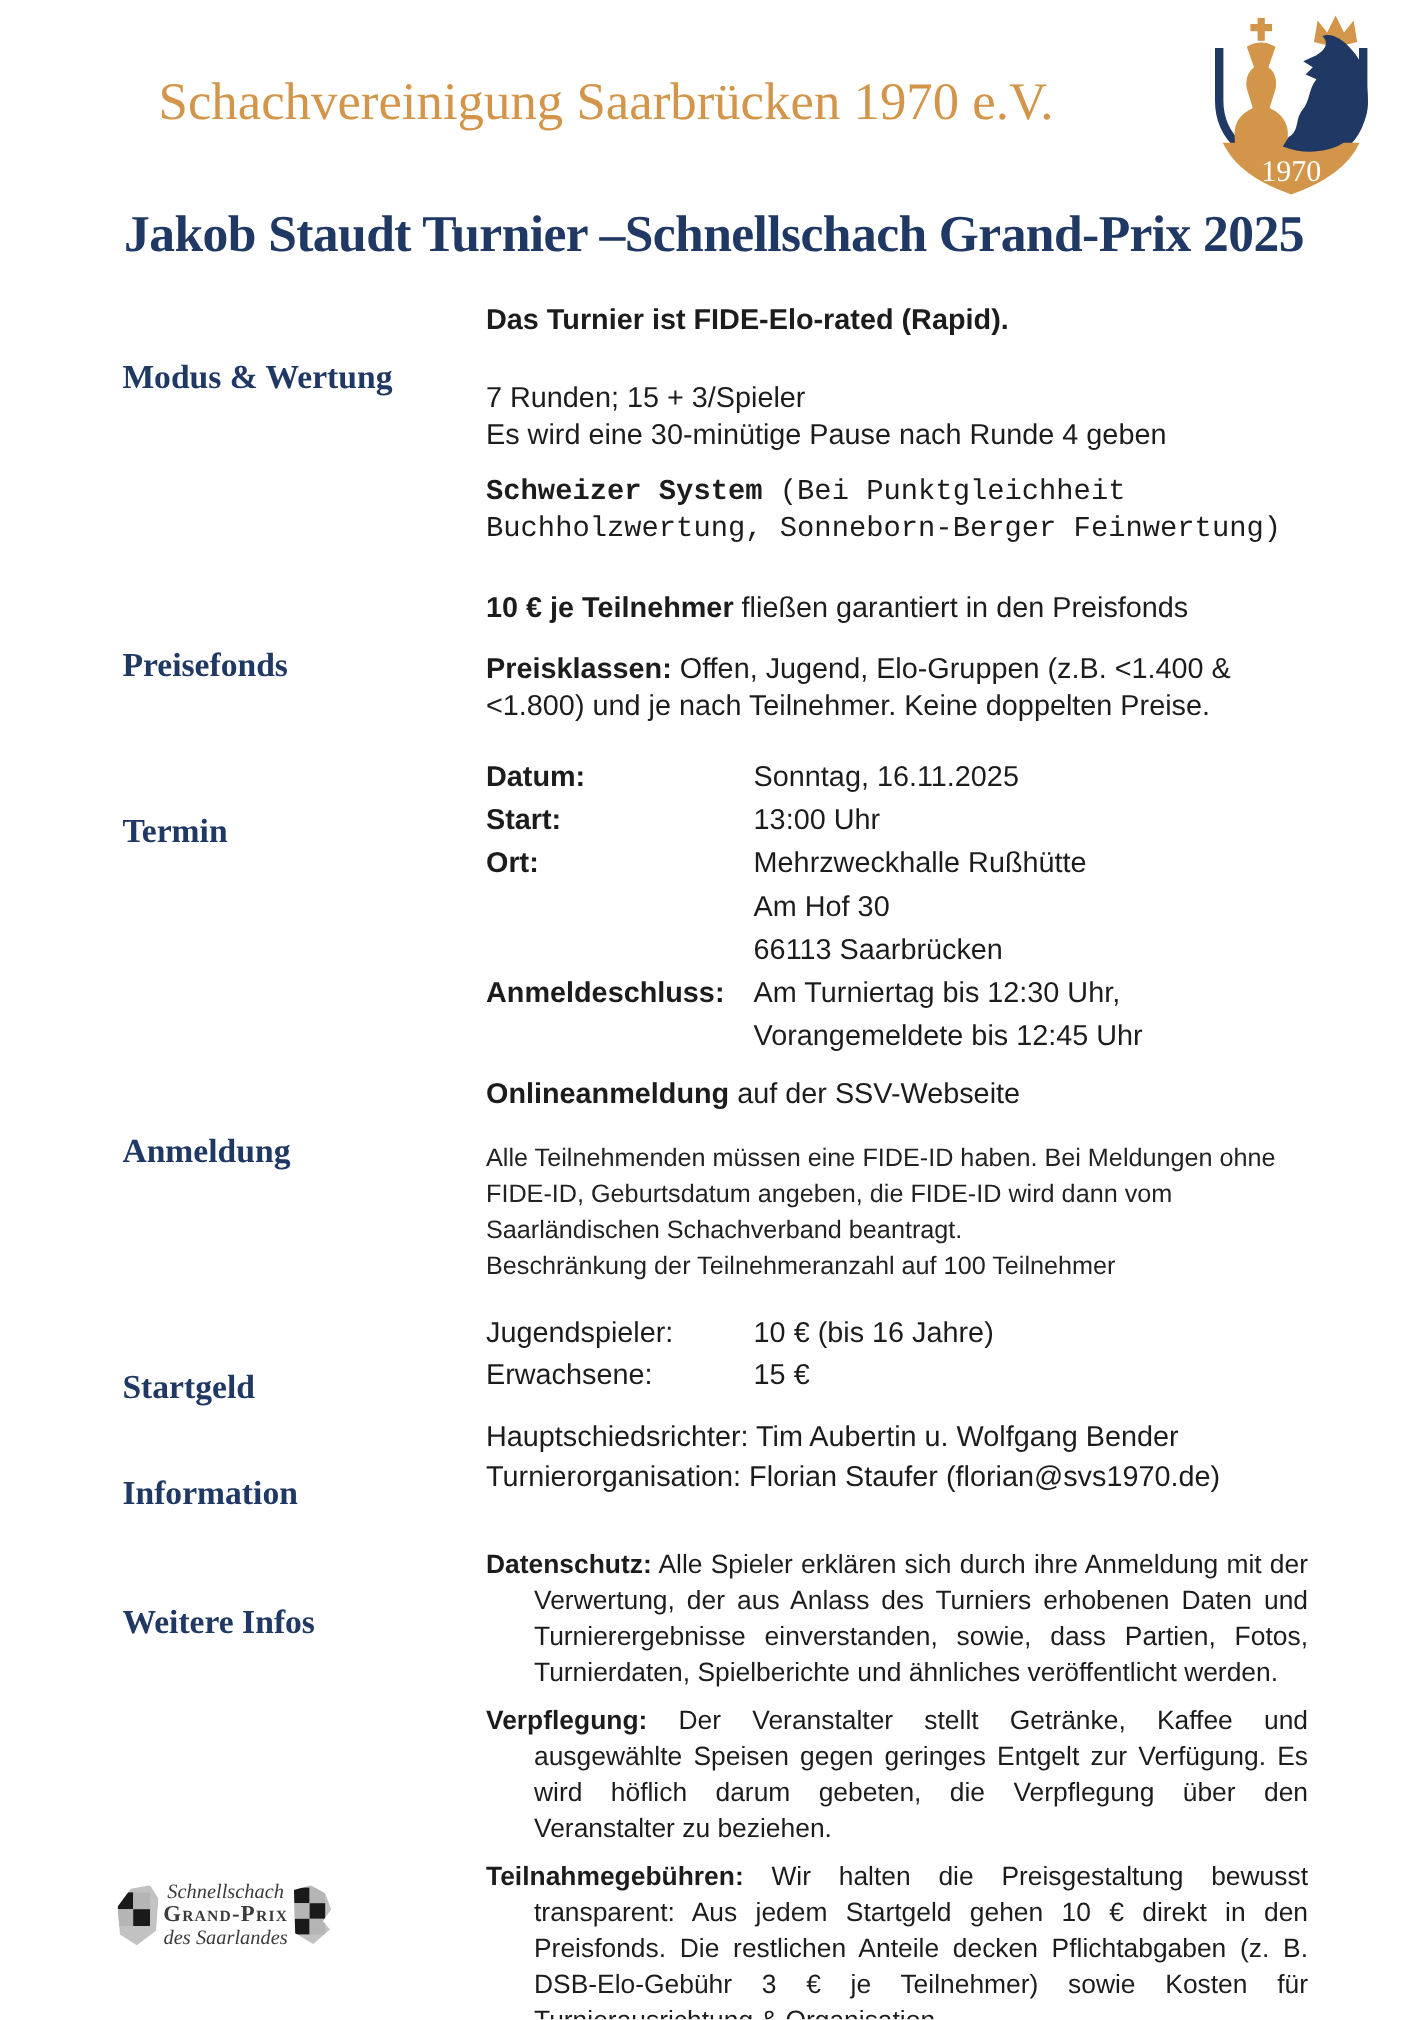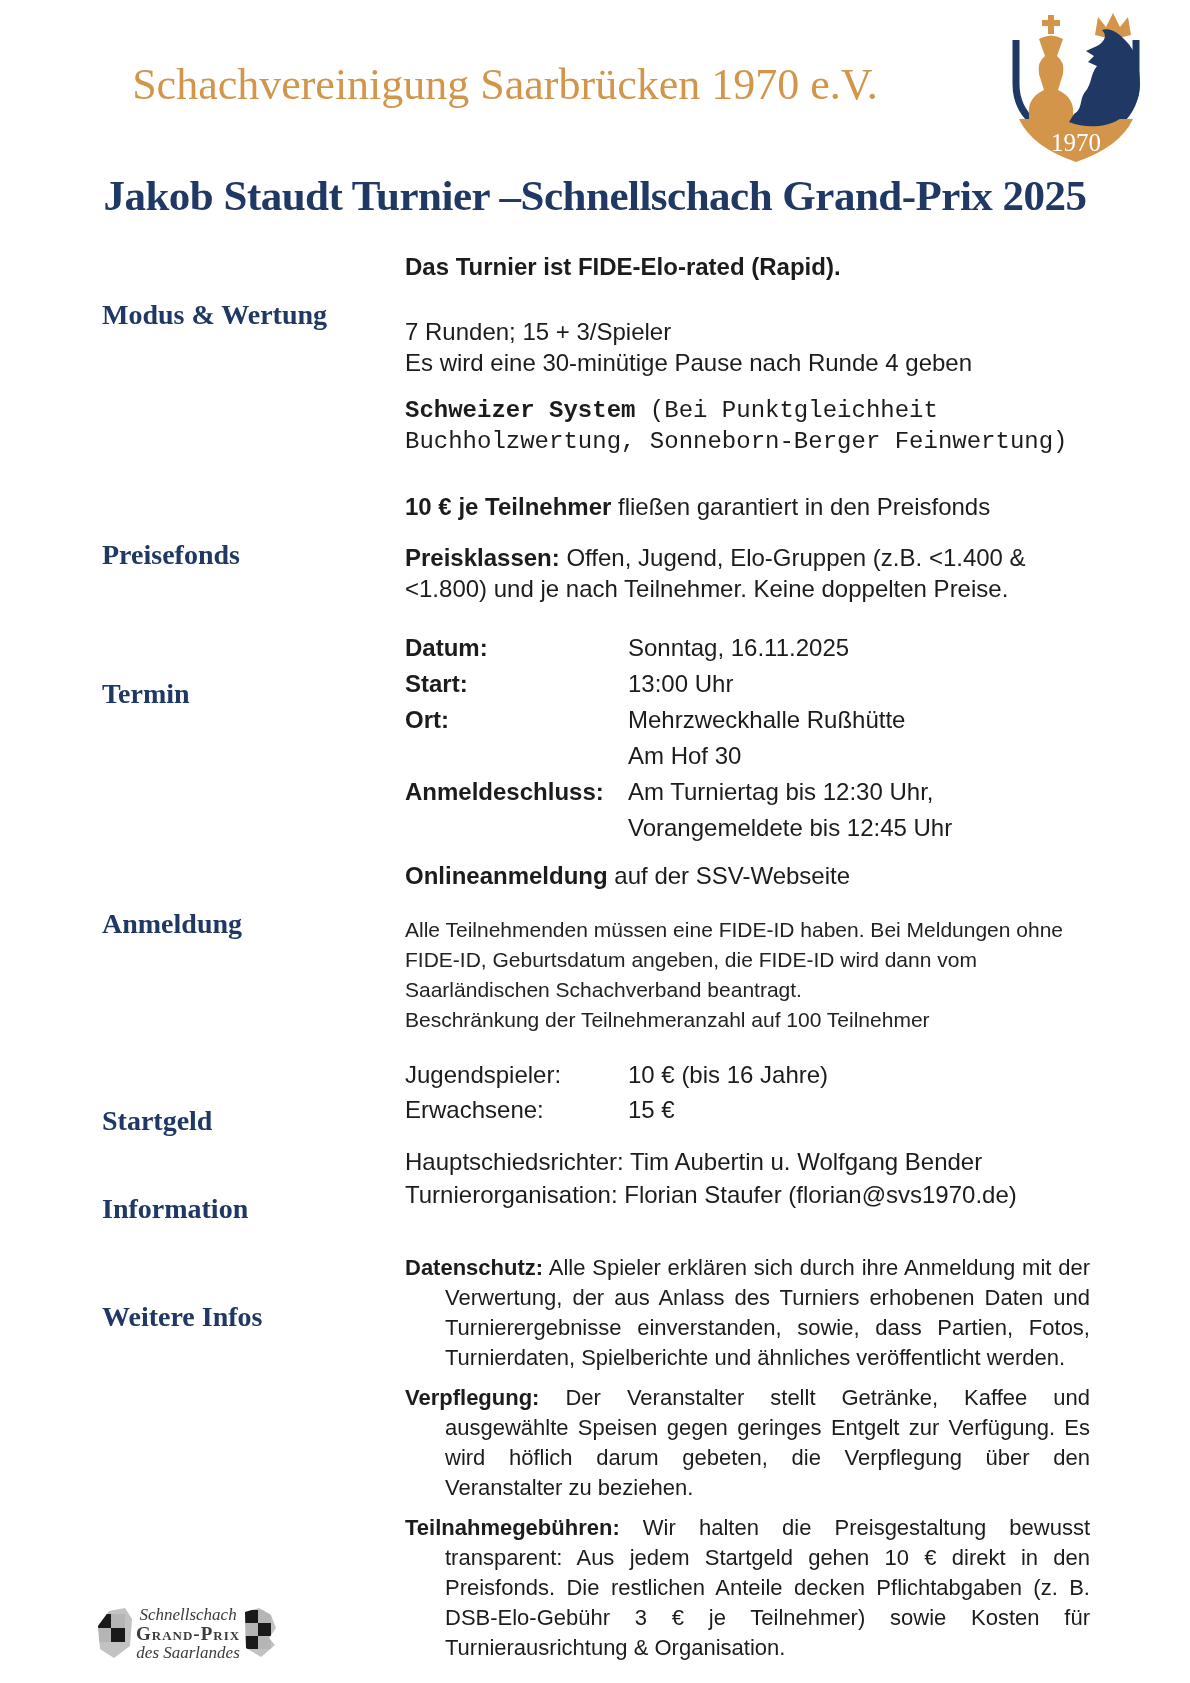--- a/index.html
+++ b/index.html
@@ -80,23 +80,22 @@
   .sec-weitere .wpara {
     font-size:22px; line-height:30px;
     text-align:justify;
     padding-left:40px; text-indent:-40px;
     margin:0 0 10px 0;
   }
 
   
   .gp-logo {
     position:absolute; left:95px; top:1568px;
-    display:flex; align-items:flex-start; gap:3px;
+    display:flex; align-items:center; gap:3px;
     color:#3b3b3b;
-    margin-top:38px;
   }
   .gp-text { text-align:center; line-height:1; }
   .gp-line1 { font-family:"Liberation Serif", serif; font-style:italic; font-size:17px; line-height:18px; }
   .gp-line2 { font-family:"Liberation Serif", serif; font-weight:bold; font-variant:small-caps; letter-spacing:1px; font-size:19px; line-height:20px; }
   .gp-line3 { font-family:"Liberation Serif", serif; font-style:italic; font-size:17px; line-height:18px; }
 </style>
 </head>
 <body>
 
 <div class="page">
@@ -168,20 +167,24 @@
           <span class="kv-key">Start:</span>
           <span class="kv-val">13:00 Uhr</span>
         </div>
         <div class="kv-row">
           <span class="kv-key">Ort:</span>
           <span class="kv-val">Mehrzweckhalle Rußhütte</span>
         </div>
         <div class="kv-row">
           <span class="kv-key"></span>
           <span class="kv-val">Am Hof 30</span>
+        </div>
+        <div class="kv-row">
+          <span class="kv-key"></span>
+          <span class="kv-val">66113 Saarbrücken</span>
         </div>
         <div class="kv-row">
           <span class="kv-key">Anmeldeschluss:</span>
           <span class="kv-val">Am Turniertag bis 12:30 Uhr,</span>
         </div>
         <div class="kv-row">
           <span class="kv-key"></span>
           <span class="kv-val">Vorangemeldete bis 12:45 Uhr</span>
         </div>
       </div>

